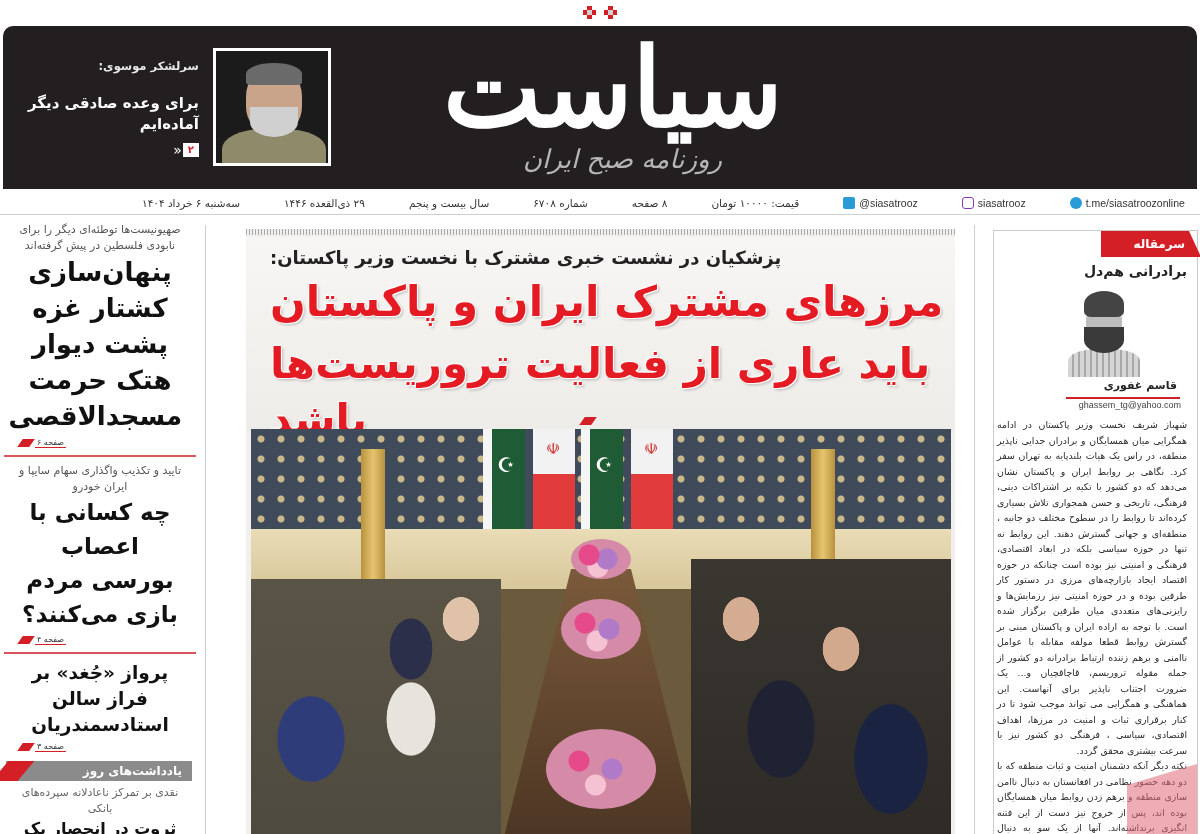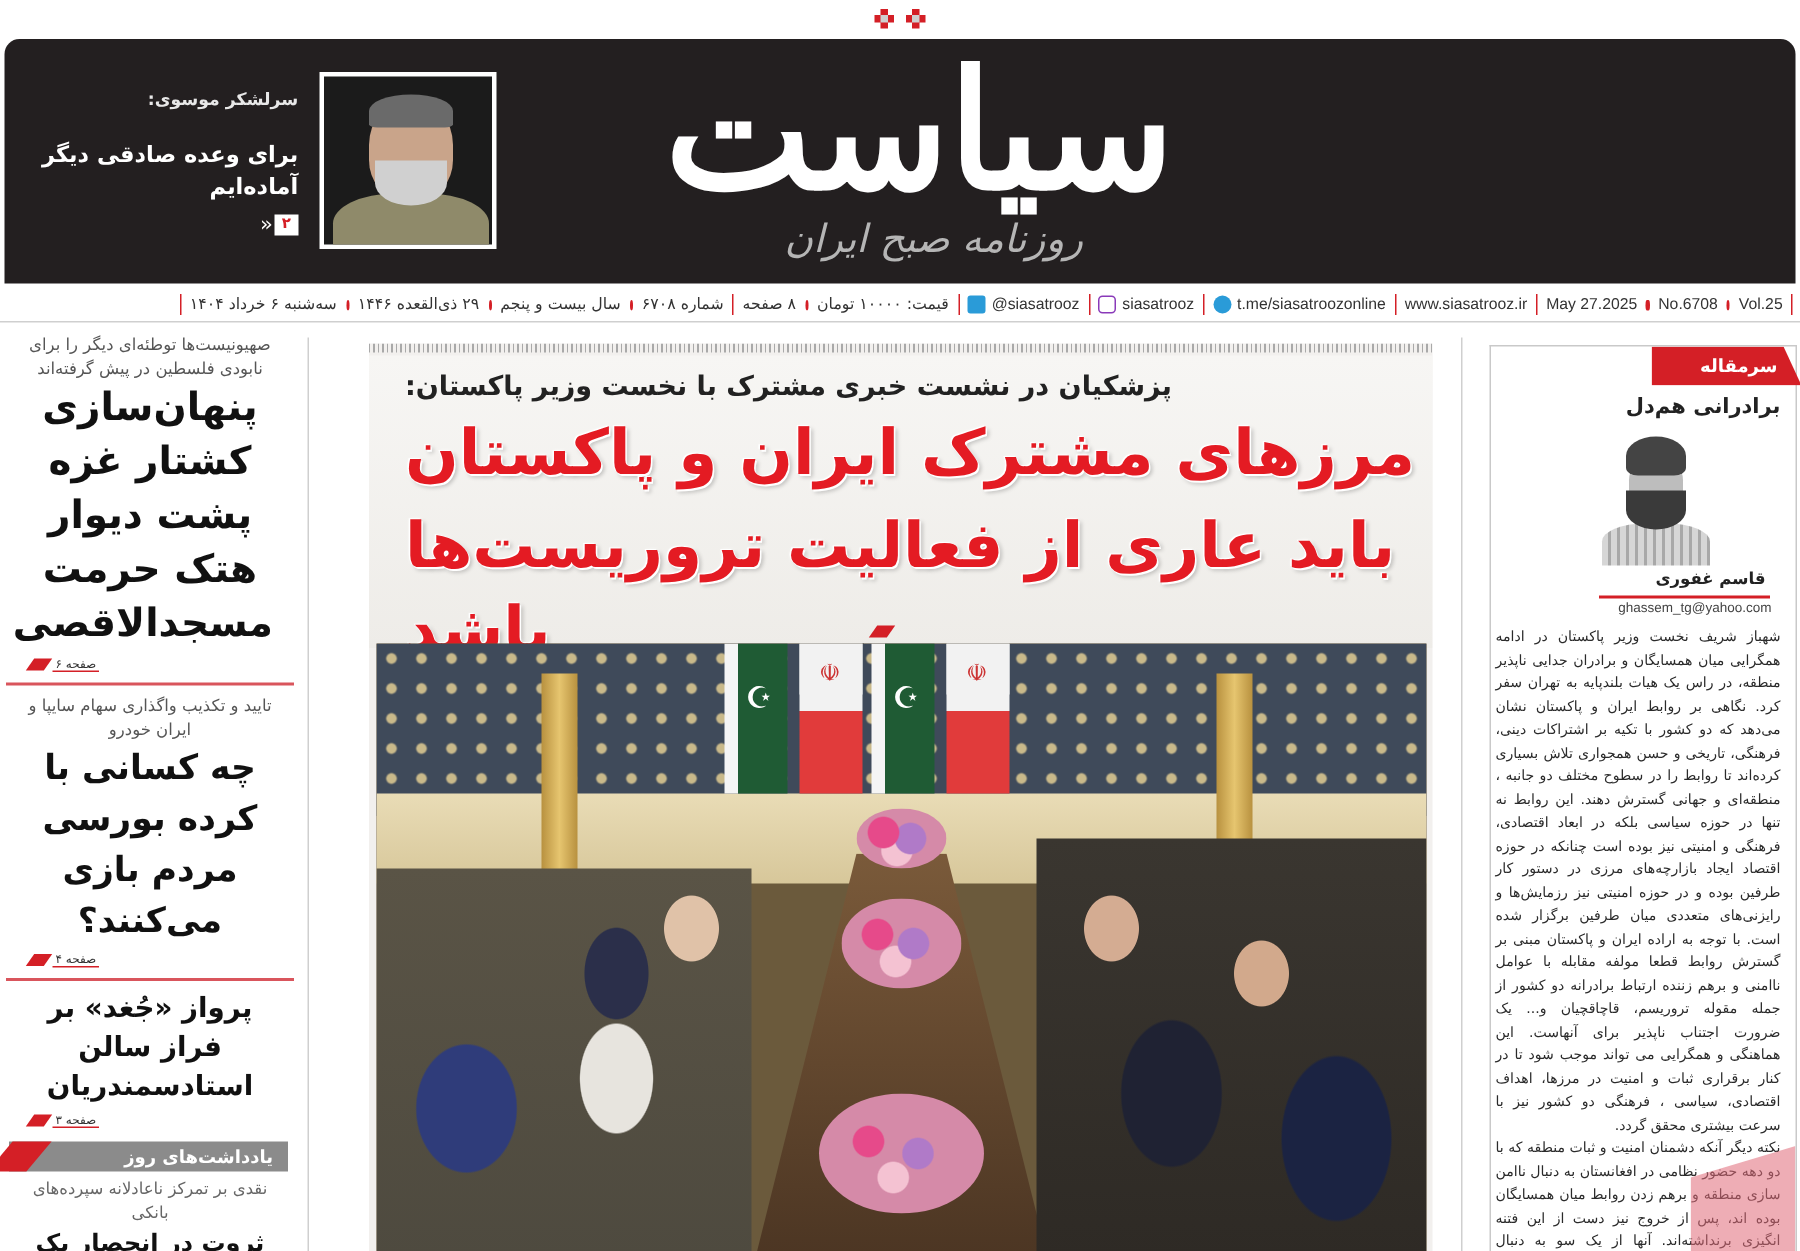--- a/index.html
+++ b/index.html
@@ -39,21 +39,21 @@
     .teaser-text { display: flex; flex-direction: column; justify-content: center; color: #fff; direction: rtl; text-align: right; }
     .teaser-text .kicker { font-size: 11.5px; font-weight: bold; color: #e8e8e8; margin-bottom: 20px; }
     .teaser-text .line { font-size: 15px; font-weight: bold; line-height: 21px; }
     .teaser-text .line.small { font-size: 12.5px; line-height: 19px; }
     .teaser-text .line.big { font-size: 15.5px; margin-top: 2px; }
     .page-ref-box { display: flex; align-items: center; gap: 4px; margin-top: 8px; }
     .page-ref-box .num { width: 16px; height: 14px; background: #fff; color: #d41f26; font-size: 10px; font-weight: bold; text-align: center; line-height: 14px; }
     .page-ref-box .chev { color: #fff; font-size: 14px; line-height: 14px; letter-spacing: -3px; }
 
     
-    .info-bar { position: absolute; top: 193px; left: 120px; width: 1075px; height: 20px; display: flex; flex-direction: row-reverse; align-items: center; font-size: 10.5px; color: #333; white-space: nowrap; gap: 6px; }
+    .info-bar { position: absolute; top: 193px; left: 120px; width: 1075px; height: 20px; display: flex; flex-direction: row-reverse; align-items: center; font-size: 10.5px; color: #333; white-space: nowrap; gap: 22px; }
     .info-bar .sep { width: 2px; height: 14px; background: #d41f26; }
     .info-bar .dot { width: 7px; height: 7px; border-radius: 50%; background: #d41f26; display: inline-block; }
     .info-bar .grp { display: flex; align-items: center; gap: 4px; direction: rtl; }
     .info-bar .grp.ltr { direction: ltr; font-family: "Liberation Sans", sans-serif; font-size: 10.5px; }
     .social-icon { width: 12px; height: 12px; border-radius: 50%; background: #2a9bd8; display: inline-block; }
     .social-icon.insta { background: #fff; border: 1.5px solid #8a3ab9; border-radius: 3px; }
     .social-icon.tw { border-radius: 2px; background: #2a9bd8; }
     .top-rule { position: absolute; top: 214px; left: 0; width: 1200px; height: 1px; background: #cfcfcf; }
 
     
@@ -240,21 +240,21 @@
     <div class="headline">پنهان‌سازی کشتار غزه پشت دیوار هتک حرمت مسجدالاقصی</div>
     <div class="pref left">
       <span class="tag"></span>
       <span class="lbl">صفحه ۶</span>
     </div>
   </article>
   <div class="rule-red"></div>
 
   <article class="story s2">
     <div class="kicker">تایید و تکذیب واگذاری سهام سایپا و ایران خودرو</div>
-    <div class="headline">چه کسانی با کرده بورسی مردم بازی می‌کنند؟</div>
+    <div class="headline">چه کسانی با اعصاب بورسی مردم بازی می‌کنند؟</div>
     <div class="pref left">
       <span class="tag"></span>
       <span class="lbl">صفحه ۴</span>
     </div>
   </article>
   <div class="rule-red"></div>
 
   <article class="story s3">
     <div class="headline">پرواز «جُغد» بر فراز سالن استادسمندریان</div>
     <div class="pref left">

